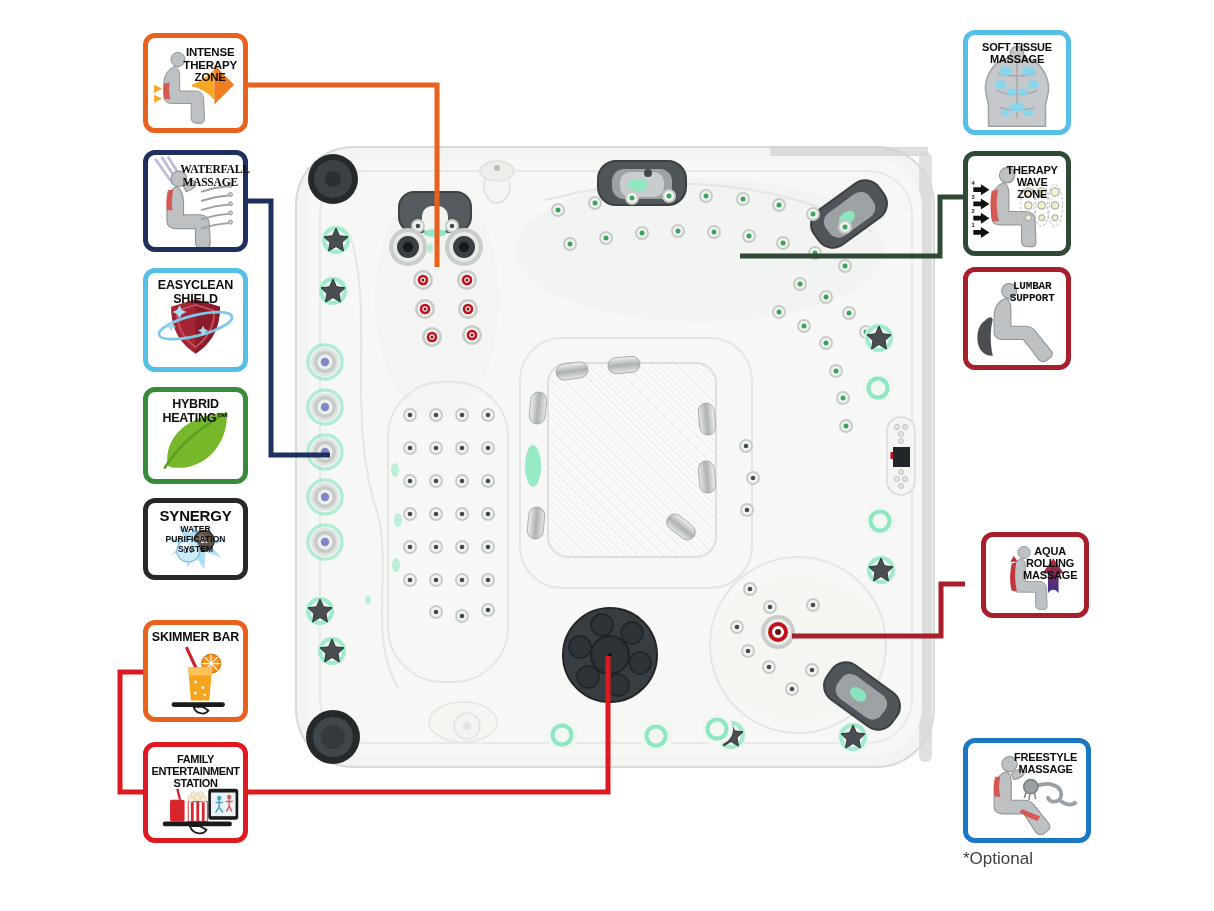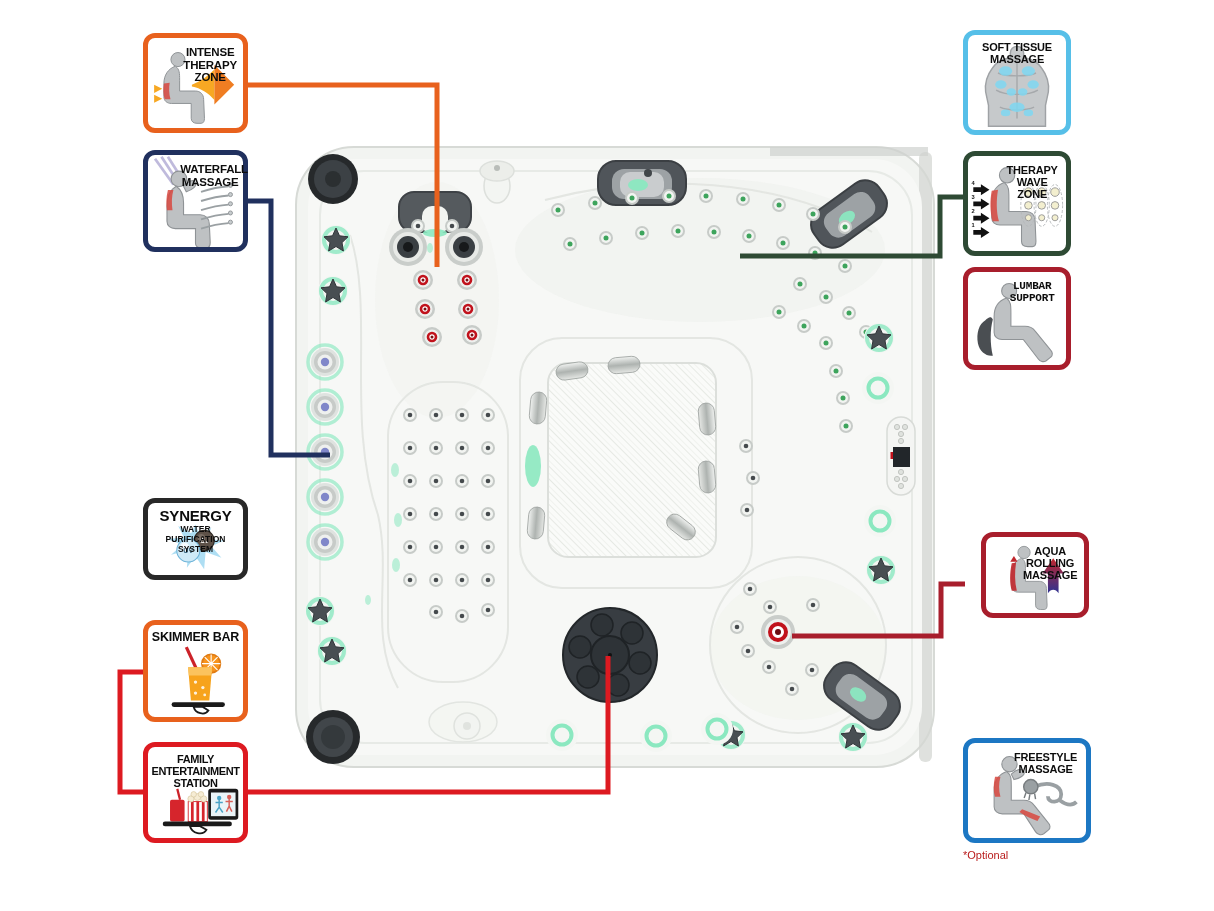--- a/index.html
+++ b/index.html
@@ -15,32 +15,32 @@
   .btitle.tr{left:34%;right:3px;top:8px;}
   .bsub{position:absolute;top:22px;left:2px;right:2px;text-align:center;font-weight:bold;
         color:#0c0c0c;font-size:8.5px;line-height:1.15;white-space:pre-line;z-index:2;}
   .t-big{font-size:15px;top:5px;}
   .b1 .btitle,.b2 .btitle{font-size:11.5px;}
   .b3 .btitle,.b4 .btitle,.b6 .btitle{font-size:12.5px;}
   .b7 .btitle{font-size:11px;letter-spacing:-0.4px;}
   .r2 .btitle,.r5 .btitle{font-size:11px;}
   .r3 .btitle,.r4 .btitle{font-size:11px;}
   .b1{left:143px;top:33px;width:105px;height:100px;}
-  .b2{left:143px;top:150px;width:105px;height:102px;}
+  .b2{left:143px;top:150px;width:105px;height:102px;font-family:Liberation Serif, serif;}
   .b3{left:143px;top:268px;width:105px;height:104px;}
   .b4{left:143px;top:387px;width:105px;height:97px;}
   .b5{left:143px;top:498px;width:105px;height:82px;}
   .b6{left:143px;top:620px;width:105px;height:102px;}
   .b7{left:143px;top:742px;width:105px;height:101px;}
   .r1{left:963px;top:30px;width:108px;height:105px;}
   .r2{left:963px;top:151px;width:108px;height:105px;}
   .r3{left:963px;top:267px;width:108px;height:103px;}
   .r4{left:981px;top:532px;width:108px;height:86px;}
   .r5{left:963px;top:738px;width:128px;height:105px;}
-  .footnote{position:absolute;left:963px;top:849px;font-size:11px;color:#b91c1c;z-index:5;}
+  .footnote{position:absolute;left:963px;top:849px;font-size:17px;color:#404040;z-index:5;}
   .ln{fill:none;stroke-width:5px;}
   .ln-orange{stroke:var(--orange);}
   .ln-navy{stroke:var(--navy);}
   .ln-dkgreen{stroke:var(--dark_green);}
   .ln-dkred{stroke:var(--dark_red);}
   .ln-red{stroke:var(--bright_red);}
   .person{fill:#bec1c3;stroke:#8f9396;stroke-width:1.2;}
   .redband{fill:#d8483f;opacity:.85;}
 </style>
 </head>
@@ -387,21 +387,45 @@
     <g fill="#c7ccce" stroke="#8f9396">
       <circle cx="88" cy="33" r="2.2"></circle>
           <circle cx="88" cy="43" r="2.2"></circle>
           <circle cx="88" cy="53" r="2.2"></circle>
           <circle cx="88" cy="63" r="2.2"></circle>
           <circle cx="88" cy="73" r="2.2"></circle>
     </g>
   </svg>
 </div>
 
-
+<div class="badge b3" style="border-color: rgb(86, 191, 232);">
+  <div class="btitle">EASYCLEAN
+SHIELD</div>
+  <svg class="bicon" viewBox="0 0 100 100">
+    <path d="M50 28 L76 36 C76 58 68 74 50 86 C32 74 24 58 24 36 Z" fill="#a32432"></path>
+    <path d="M50 28 L76 36 C76 58 68 74 50 86 Z" fill="#8a1b29"></path>
+    <path d="M50 34 L70 40 C70 57 64 69 50 79 C36 69 30 57 30 40 Z" fill="none" stroke="#c8505c" stroke-width="2"></path>
+    <ellipse cx="50" cy="56" rx="40" ry="11" fill="none" stroke="#7ec8ea" stroke-width="3" transform="rotate(-14 50 56)"></ellipse>
+    <g fill="#a8ddf4">
+      <path d="M33 34 l2.4 5 5 2.4 -5 2.4 -2.4 5 -2.4 -5 -5 -2.4 5 -2.4 z"></path>
+      <path d="M24 52 l1.7 3.6 3.6 1.7 -3.6 1.7 -1.7 3.6 -1.7 -3.6 -3.6 -1.7 3.6 -1.7 z"></path>
+      <path d="M58 56 l1.7 3.6 3.6 1.7 -3.6 1.7 -1.7 3.6 -1.7 -3.6 -3.6 -1.7 3.6 -1.7 z"></path>
+    </g>
+  </svg>
+</div>
+
+<div class="badge b4" style="border-color: rgb(54, 140, 56);">
+  <div class="btitle">HYBRID
+HEATING™</div>
+  <svg class="bicon" viewBox="0 0 100 100">
+    <path d="M18 84 C14 52 40 26 86 24 C88 58 62 90 26 87 C22 87 19 86 18 84 Z" fill="#76b82a"></path>
+    <path d="M18 84 C34 60 58 40 86 24 C66 34 38 56 18 84 Z" fill="#93cf45"></path>
+    <path d="M14 88 C30 62 56 40 86 24" fill="none" stroke="#5a9e22" stroke-width="3"></path>
+  </svg>
+</div>
 
 <div class="badge b5" style="border-color: rgb(40, 40, 40);">
   <div class="btitle t-big">SYNERGY</div>
   <div class="bsub">WATER PURIFICATION
 SYSTEM</div>
   <svg class="bicon" viewBox="0 0 100 100">
     <polygon fill="#aadcf2" opacity="0.95" points="50,30 56,46 72,34 66,50 90,52 72,60 86,76 64,68 62,92 50,74 38,90 40,66 16,72 32,58 10,50 34,48 26,32 44,42"></polygon>
     <circle cx="62" cy="52" r="14" fill="#5d5148" stroke="#2e2722" stroke-width="1.5"></circle>
     <circle cx="58" cy="48" r="5" fill="#8c8178" opacity="0.6"></circle>
     <text x="62" y="56" font-size="10" font-weight="bold" fill="#fff" text-anchor="middle" font-family="Liberation Sans, sans-serif">O₂</text>

